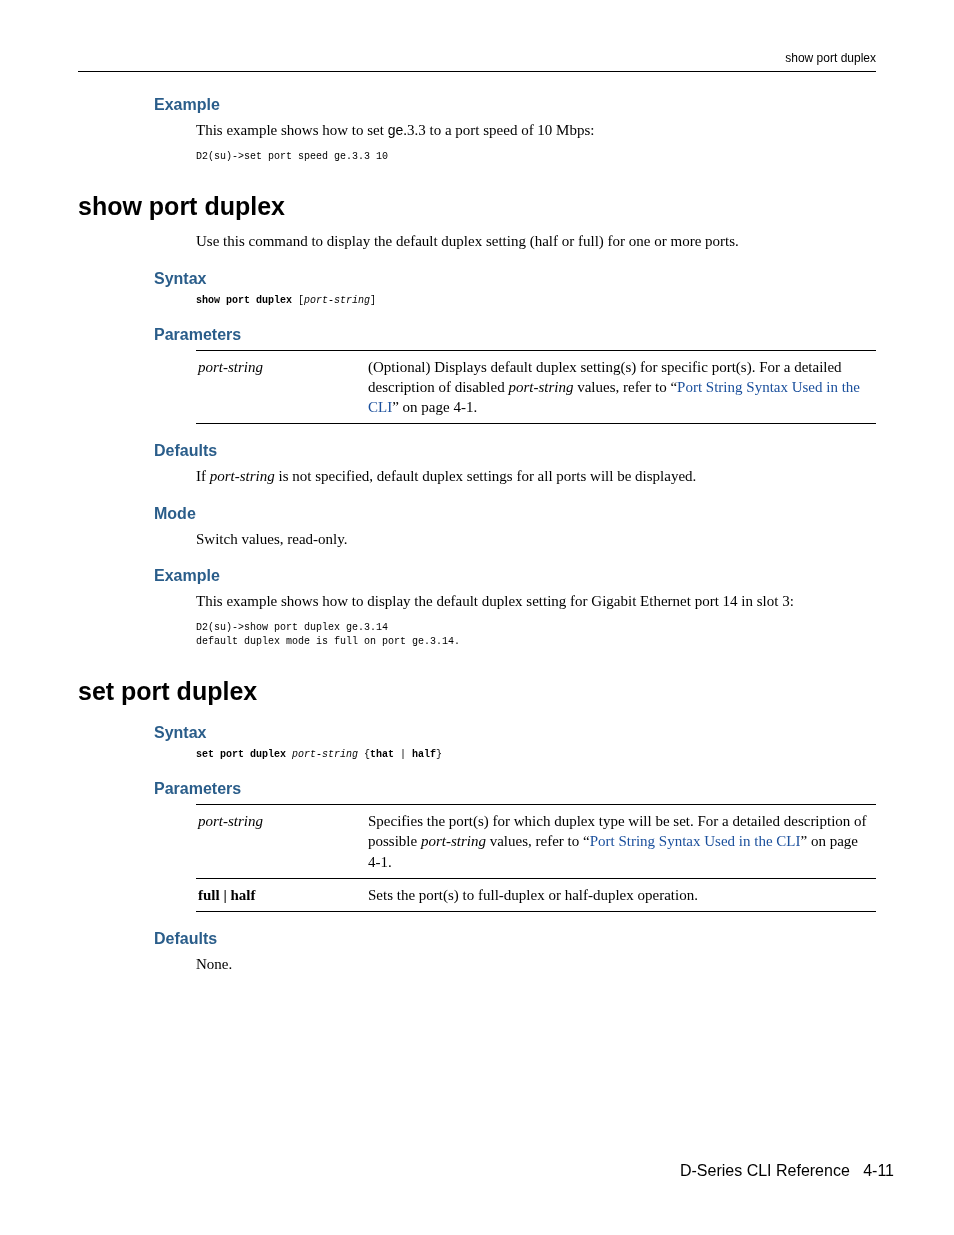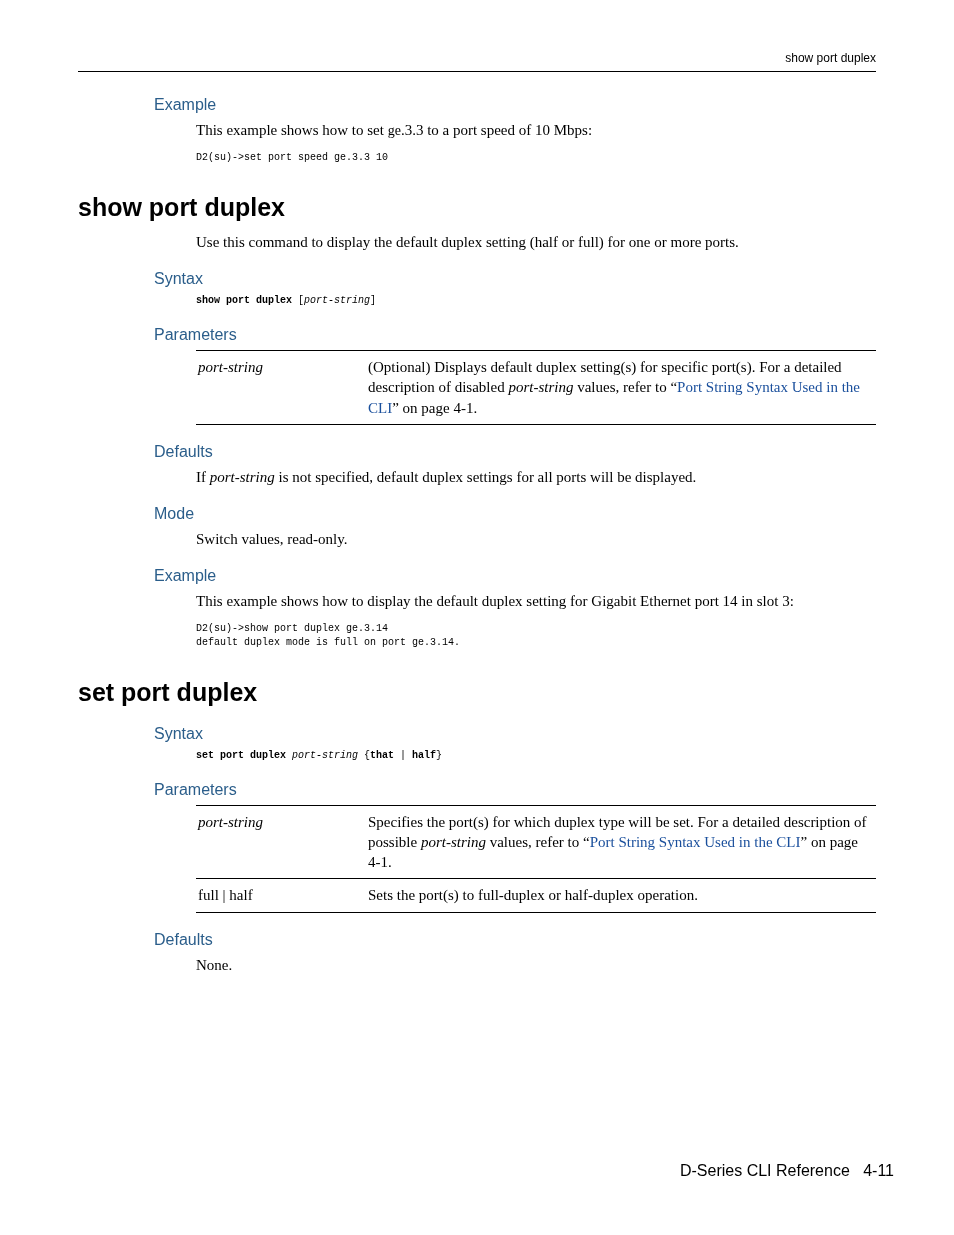--- a/index.html
+++ b/index.html
@@ -28,21 +28,21 @@
   }
   h1.section-title {
     font-family: Arial, Helvetica, sans-serif;
     font-weight: bold;
     font-size: 25px;
     margin: 28px 0 10px 0;
     color: #000;
   }
   h2.sub {
     font-family: Arial, Helvetica, sans-serif;
-    font-weight: normal;
+    font-weight: bold;
     font-size: 16px;
     color: #2a5d8a;
     margin: 18px 0 6px 76px;
   }
   p.body {
     margin: 6px 0 10px 118px;
     line-height: 1.35;
     max-width: 680px;
   }
   pre.code {
@@ -62,25 +62,25 @@
   }
   .param-table td {
     padding: 6px 8px 6px 2px;
     vertical-align: top;
     line-height: 1.35;
   }
   .param-table td:first-child {
     width: 160px;
     font-style: italic;
   }
-  .param-table td:first-child.non-italic { font-style: normal; font-weight: normal; }
+  .param-table td:first-child.non-italic { font-style: normal; font-weight: bold; }
   .param-table tr.bordered-top td { border-top: 1px solid #000; }
   .param-table tr.bordered-bottom td { border-bottom: 1px solid #000; }
   .italic { font-style: italic; }
-  .mono { font-family: Liberation Serif, serif; font-size: 14px; }
+  .mono { font-family: Liberation Sans, sans-serif; font-size: 14px; }
   .link { color: #1a4f9c; }
   .footer {
     position: absolute;
     bottom: 55px;
     right: 60px;
     font-family: Liberation Sans, sans-serif;
     font-size: 16px;
   }
 </style>
 </head>

